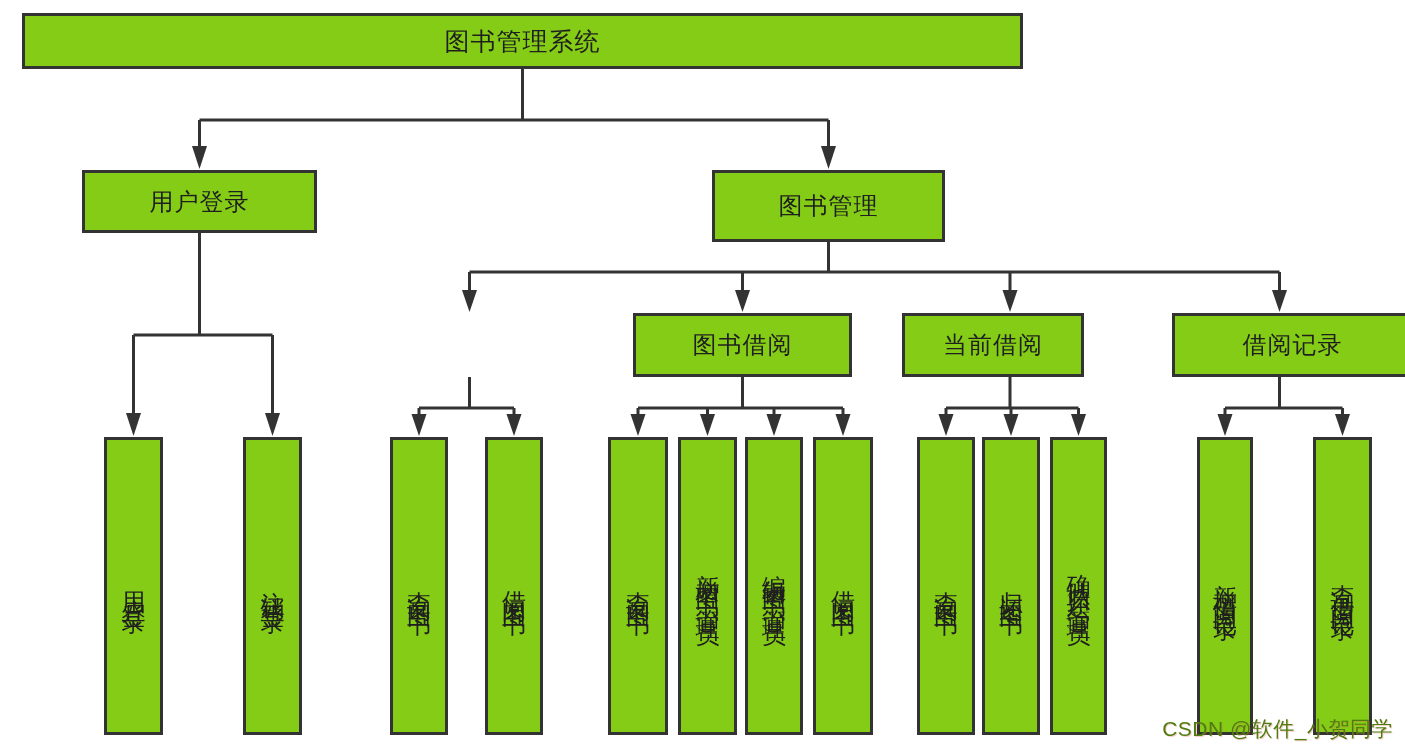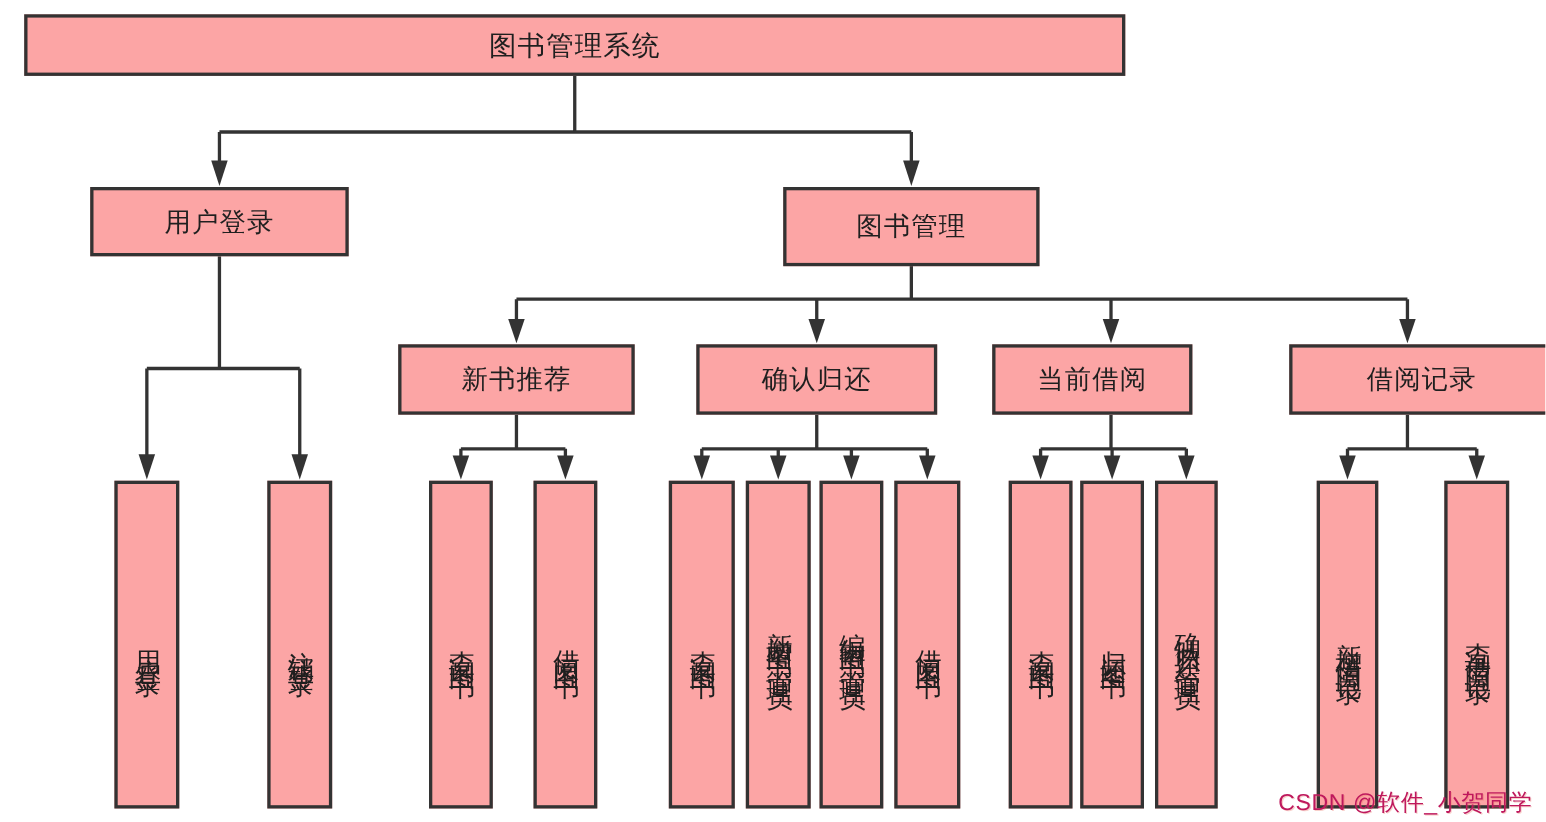--- a/index.html
+++ b/index.html
@@ -12,21 +12,21 @@
     overflow: hidden;
   }
   #wires {
     position: absolute;
     left: 0; top: 0;
     width: 1405px; height: 747px;
   }
   .box {
     position: absolute;
     box-sizing: border-box;
-    background: #fca5a5;
+    background: #84cc16;
     border: 3px solid #333333;
     color: #1f1f1f;
     display: flex;
     align-items: center;
     justify-content: center;
     text-align: center;
     white-space: nowrap;
   }
   .box.h {
     font-size: 24px;
@@ -38,21 +38,21 @@
     text-orientation: mixed;
     font-size: 24px;
     letter-spacing: 7px;
     white-space: normal;
   }
   #watermark {
     position: absolute;
     right: 12px;
     bottom: 4px;
     font-size: 21px;
-    color: #be185d;
+    color: #4d7c0f;
     letter-spacing: 0.5px;
     text-shadow: 1px 1px 0 rgba(231, 101, 83, 0.30);
     z-index: 5;
   }
 </style>
 </head>
 <body>
 
 <div id="stage">
 
@@ -115,22 +115,21 @@
       <polygon points="1217.5,414 1232.5,414 1225,436"></polygon>
       <polygon points="1335,414 1350,414 1342.5,436"></polygon>
     </g>
   </svg>
 
   <div class="box h root" style="left:22px;top:13px;width:1001px;height:56px">图书管理系统</div>
 
   <div class="box h" style="left:82px;top:170px;width:235px;height:63px">用户登录</div>
   <div class="box h" style="left:712px;top:170px;width:233px;height:72px">图书管理</div>
 
-  <div class="box h" style="left:362px;top:313px;width:215px;height:64px">新书推荐</div>
-  <div class="box h" style="left:633px;top:313px;width:219px;height:64px">确认归还</div>
+  <div class="box h" style="left:633px;top:313px;width:219px;height:64px">图书借阅</div>
   <div class="box h" style="left:902px;top:313px;width:182px;height:64px">当前借阅</div>
   <div class="box h" style="left:1172px;top:313px;width:241px;height:64px">借阅记录</div>
 
   <div class="box v" style="left:104px;top:437px;width:59px;height:298px">用户登录</div>
   <div class="box v" style="left:243px;top:437px;width:59px;height:298px">注销登录</div>
 
   <div class="box v" style="left:390px;top:437px;width:58px;height:298px">查询图书</div>
   <div class="box v" style="left:485px;top:437px;width:58px;height:298px">借阅图书</div>
 
   <div class="box v" style="left:608px;top:437px;width:60px;height:298px">查询图书</div>

